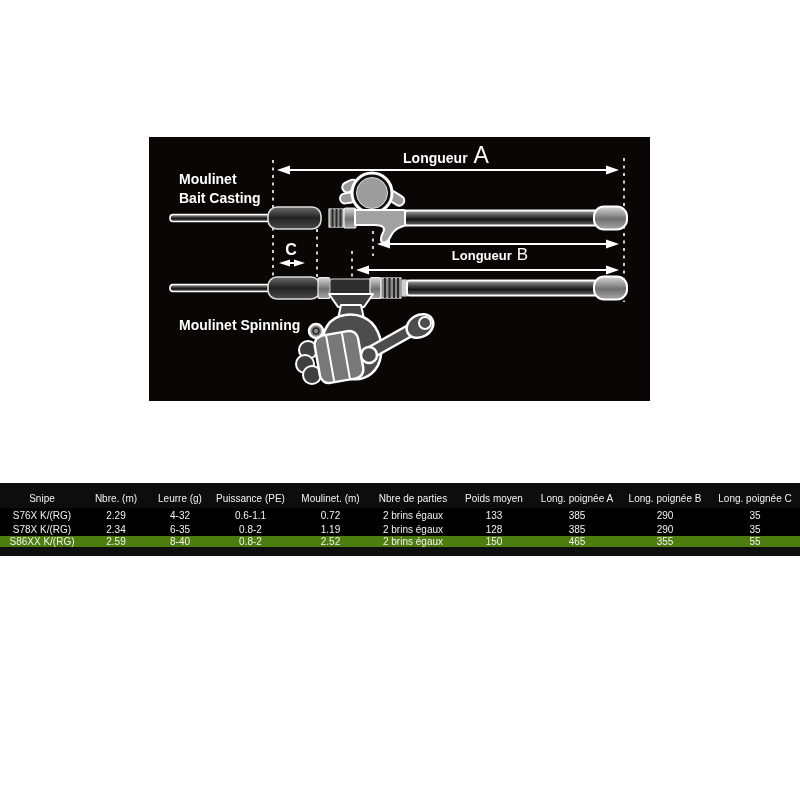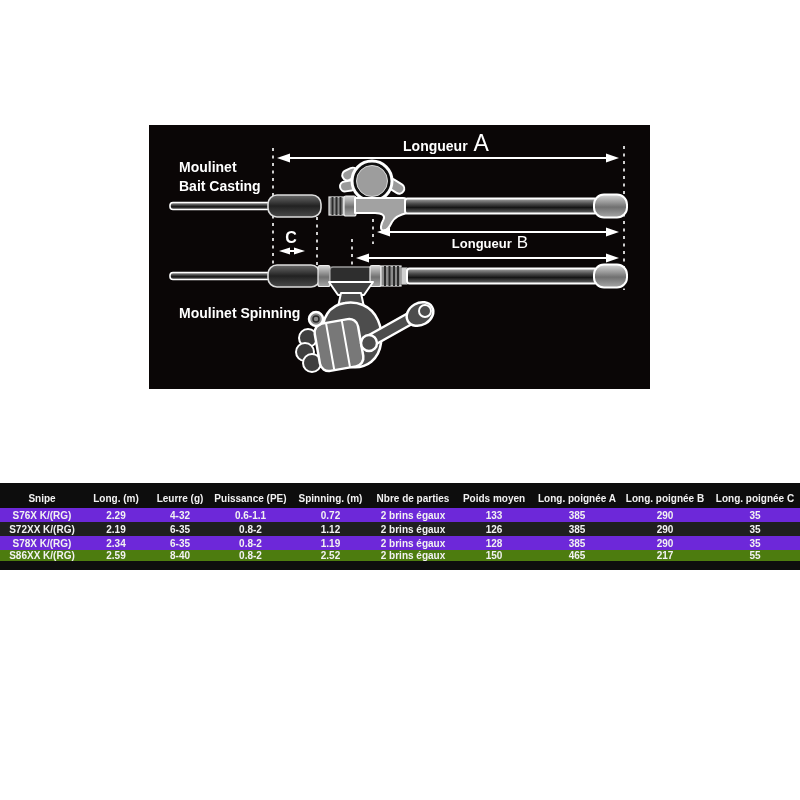--- a/index.html
+++ b/index.html
@@ -1,38 +1,38 @@
 <!DOCTYPE html>
 <html><head>
 <meta charset="utf-8">
 <style>
   html,body{margin:0;padding:0;}
   body{
     width:800px;height:800px;background:#ffffff;position:relative;
     font-family:"Liberation Sans", sans-serif;overflow:hidden;
   }
   .panel{
-    position:absolute;left:149px;top:125px;width:501px;height:264px;
+    position:absolute;left:149px;top:137px;width:501px;height:264px;
     background:#0a0606;
   }
   .panel svg{display:block;width:501px;height:264px;}
   .spec-table{
     position:absolute;left:0;top:483px;width:800px;
     border-collapse:collapse;table-layout:fixed;
     border-bottom:9px solid #0e0e0e;
   }
   .spec-table th,.spec-table td{
     padding:0;margin:18px;text-align:center;vertical-align:middle;
-    font-size:10px;font-weight:bold;color:#f2f2f2;
+    font-size:10px;font-weight:normal;color:#f2f2f2;
     white-space:nowrap;overflow:hidden;
   }
   .spec-table thead tr{height:25px;background:#0d0d0d;}
   .spec-table thead th{padding-top:5px;}
   .spec-table tbody tr{height:14px;}
-  .spec-table tbody tr.row-light{background:#6d28d9;}
+  .spec-table tbody tr.row-light{background:#000000;}
   .spec-table tbody tr.row-dark{background:#1f1f1f;}
   .spec-table tbody tr.row-last{background:#4d7c0f;}
   svg text{fill:#ffffff;}
 </style>
 </head>
 <body>
 
 <div class="panel">
   <svg viewBox="0 0 501 264">
     <defs>
@@ -160,56 +160,44 @@
       <col style="width:83px">
     <col style="width:82px">
       <col style="width:80px">
       <col style="width:86px">
       <col style="width:90px">
       <col style="width:90px">
   </colgroup>
   <thead>
     <tr>
       <th>Snipe</th>
-      <th>Long. (m)</th>
+      <th>Nbre. (m)</th>
       <th>Leurre (g)</th>
       <th>Puissance (PE)</th>
-      <th>Spinning. (m)</th>
+      <th>Moulinet. (m)</th>
       <th>Nbre de parties</th>
       <th>Poids moyen</th>
       <th>Long. poignée A</th>
       <th>Long. poignée B</th>
       <th>Long. poignée C</th>
     </tr>
   </thead>
   <tbody>
     <tr class="row-light">
       <td>S76X K/(RG)</td>
       <td>2.29</td>
       <td>4-32</td>
       <td>0.6-1.1</td>
       <td>0.72</td>
       <td>2 brins égaux</td>
       <td>133</td>
       <td>385</td>
       <td>290</td>
       <td>35</td>
     </tr>
-    <tr class="row-dark">
-      <td>S72XX K/(RG)</td>
-      <td>2.19</td>
-      <td>6-35</td>
-      <td>0.8-2</td>
-      <td>1.12</td>
-      <td>2 brins égaux</td>
-      <td>126</td>
-      <td>385</td>
-      <td>290</td>
-      <td>35</td>
-    </tr>
     <tr class="row-light">
       <td>S78X K/(RG)</td>
       <td>2.34</td>
       <td>6-35</td>
       <td>0.8-2</td>
       <td>1.19</td>
       <td>2 brins égaux</td>
       <td>128</td>
       <td>385</td>
       <td>290</td>
@@ -217,17 +205,17 @@
     </tr>
     <tr class="row-last">
       <td>S86XX K/(RG)</td>
       <td>2.59</td>
       <td>8-40</td>
       <td>0.8-2</td>
       <td>2.52</td>
       <td>2 brins égaux</td>
       <td>150</td>
       <td>465</td>
-      <td>217</td>
+      <td>355</td>
       <td>55</td>
     </tr>
   </tbody>
 </table>
 
 </body></html>

